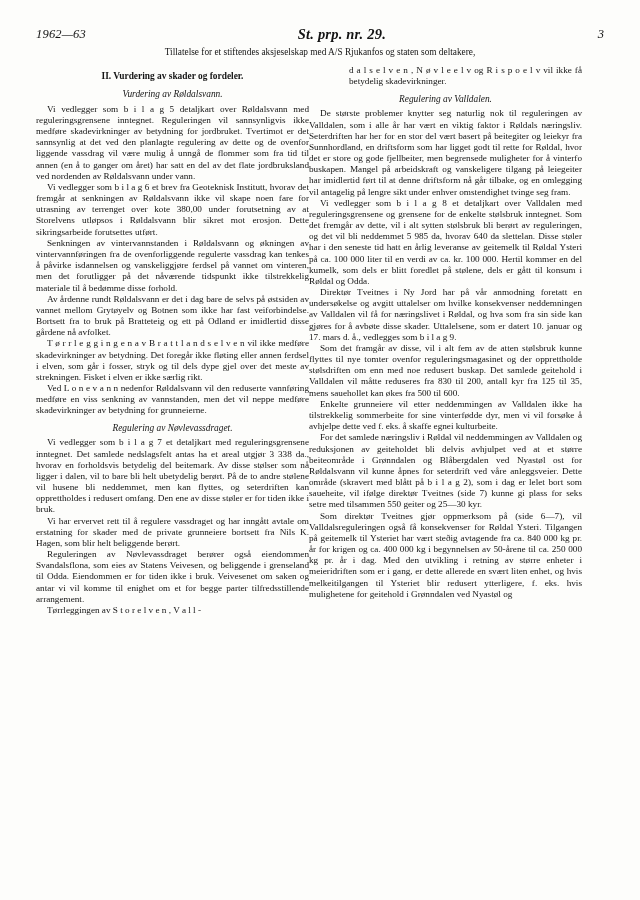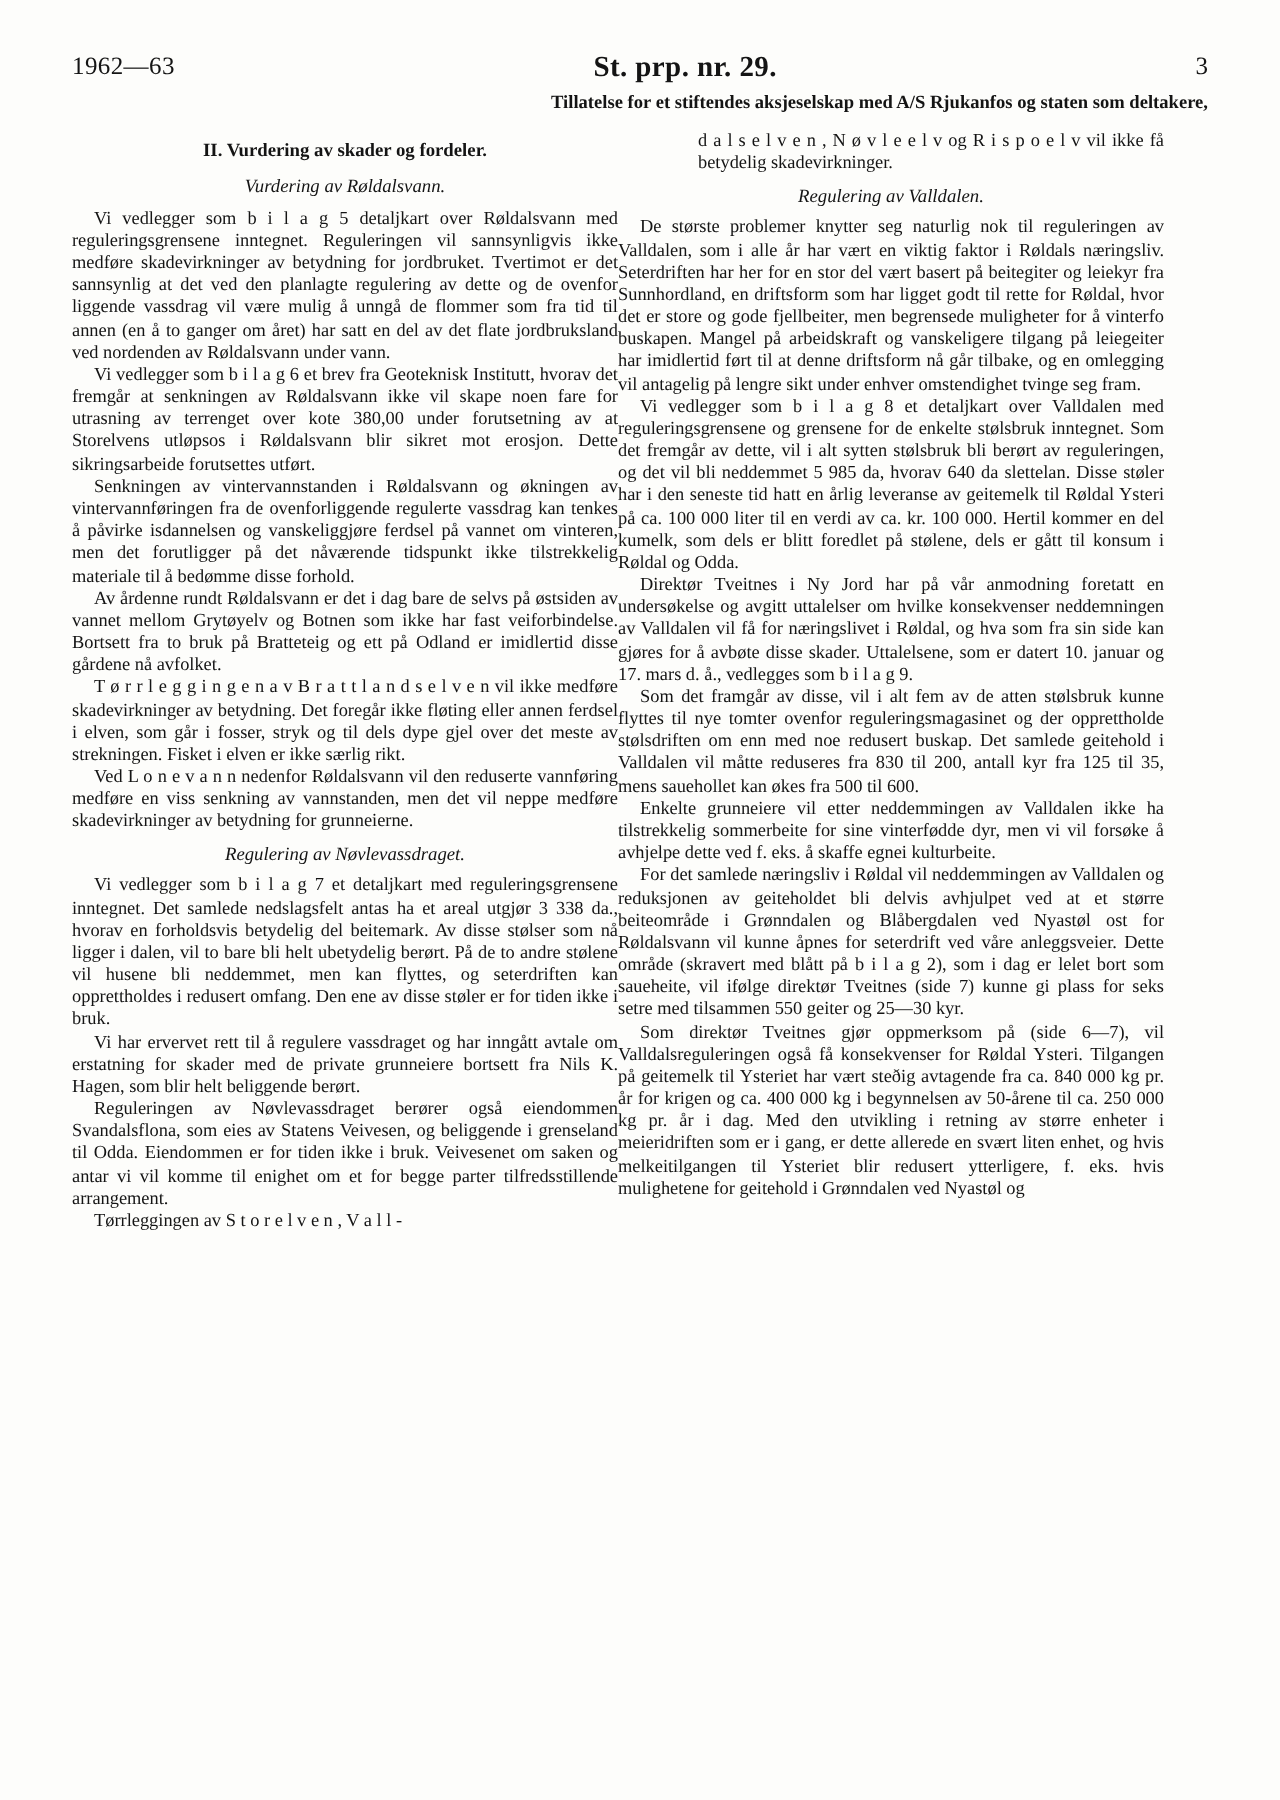--- a/index.html
+++ b/index.html
@@ -19,43 +19,43 @@
     position: absolute;
     left: 0; top: 0;
     width: 640px;
     height: 900px;
     box-sizing: border-box;
     padding: 26px 36px 18px 36px;
     background: #fdfdfb;
   }
   .header-row {
     display: flex;
-    align-items: flex-start;
+    align-items: center;
     justify-content: space-between;
     font-size: 12.5px;
     margin-bottom: 2px;
+    font-style: italic;
   }
   .hdr-left {
     font-size: 12.5px;
     letter-spacing: 0.2px;
   }
   .hdr-center {
     font-size: 14.5px;
     font-weight: bold;
     letter-spacing: 0.2px;
   }
   .hdr-right {
     font-size: 12.5px;
   }
   .subtitle {
-    text-align: right;
+    text-align: center;
     font-size: 9.3px;
     line-height: 1.32;
     margin: 3px 0 7px 0;
-    font-weight: bold;
   }
   .columns {
     display: flex;
     gap: 0;
     height: 800px;
   }
   .col {
     width: 273px;
     font-size: 9.2px;
     line-height: 1.215;

